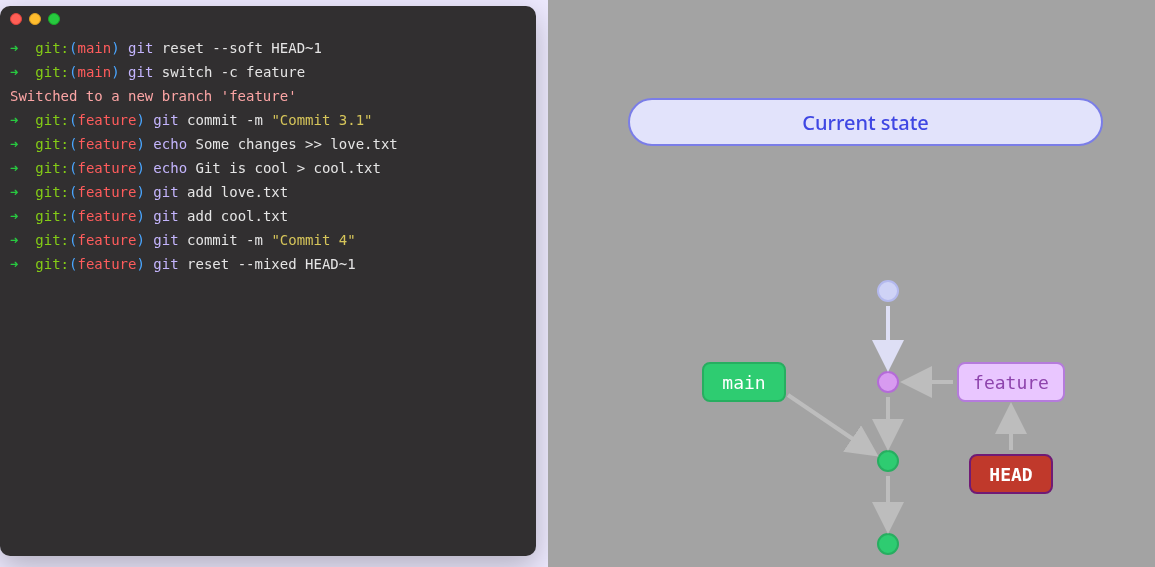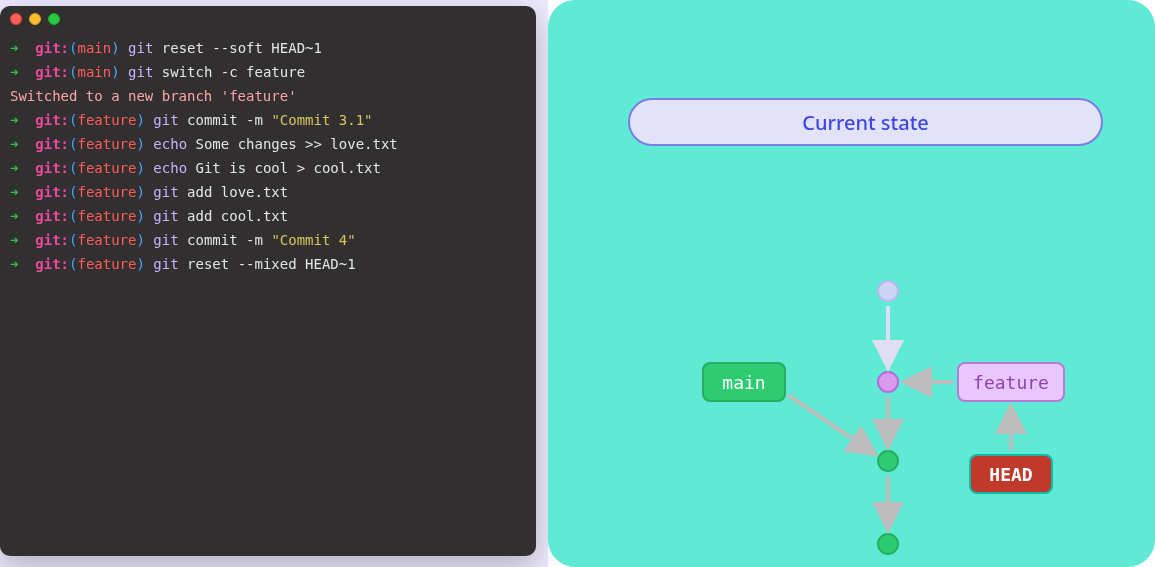--- a/index.html
+++ b/index.html
@@ -39,35 +39,34 @@
   .dot.yel { background:#ffbd2e; border:1px solid #dea123; }
   .dot.grn { background:#27c93f; border:1px solid #1aab29; }
   .body {
     padding: 4px 10px 10px 10px;
     font-size: 14px;
     line-height: 24px;
     color: #eee;
     white-space: pre;
   }
   .arr { color:#28c940; font-weight:bold; }
-  .gitlbl { color:#ec4899;font-weight:bold; }
+  .gitlbl { color:#84cc16; }
   .br-main { color:#ff5c5c; }
   .br-feat { color:#ff5c5c; }
   .paren { color:#4aa6ff; }
   .cmd { color:#c4b5fd; }
   .txt { color:#e5e5e5; }
   .str { color:#d7c65a; }
   .out { color:#fca5a5; }
 
   .right {
     flex: 1;
     position: relative;
-    background: #5eead4;
+    background: #a3a3a3;
     font-family: -apple-system, system-ui, sans-serif;
-    border-radius: 27px;
   }
   .state-pill {
     position: absolute;
     left: 80px; top: 98px;
     width: 475px; height: 48px;
     background: #e2e3fb;
     border: 2px solid #7a7de8;
     border-radius: 24px;
     display:flex; align-items:center; justify-content:center;
     color:#3f47e3; font-size:20px; font-weight:500;
@@ -85,21 +84,21 @@
     width:108px; height:40px;
     background:#e9c6ff; color:#8e44ad;
     border:2px solid #b57bdc; border-radius:8px;
     display:flex; align-items:center; justify-content:center;
     font-family: ui-monospace, Menlo, monospace; font-size:18px;
   }
   .head-label {
     position:absolute; left:421px; top:454px;
     width:84px; height:40px;
     background:#c0392b; color:#fff;
-    border:2px solid #14b8a6; border-radius:8px;
+    border:2px solid #701a75; border-radius:8px;
     display:flex; align-items:center; justify-content:center;
     font-family: ui-monospace, Menlo, monospace; font-size:18px; font-weight:600;
   }
   .commit {
     position:absolute; width:22px; height:22px; border-radius:50%;
   }
   .c-faded { background:#cfd3f6; border:2px solid #b4b9ee; }
   .c-purple{ background:#d89bf0; border:2px solid #b46bd8; }
   .c-green { background:#2ecc71; border:2px solid #27ae60; }
 

